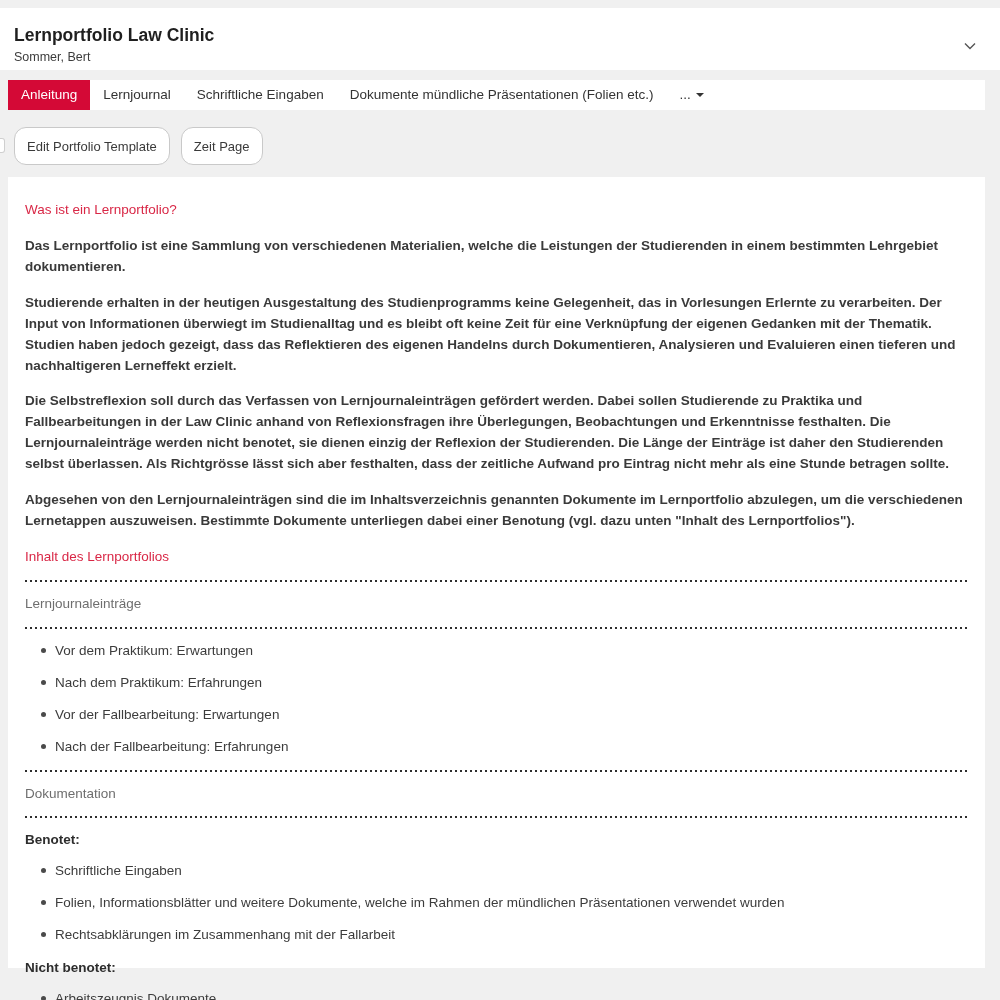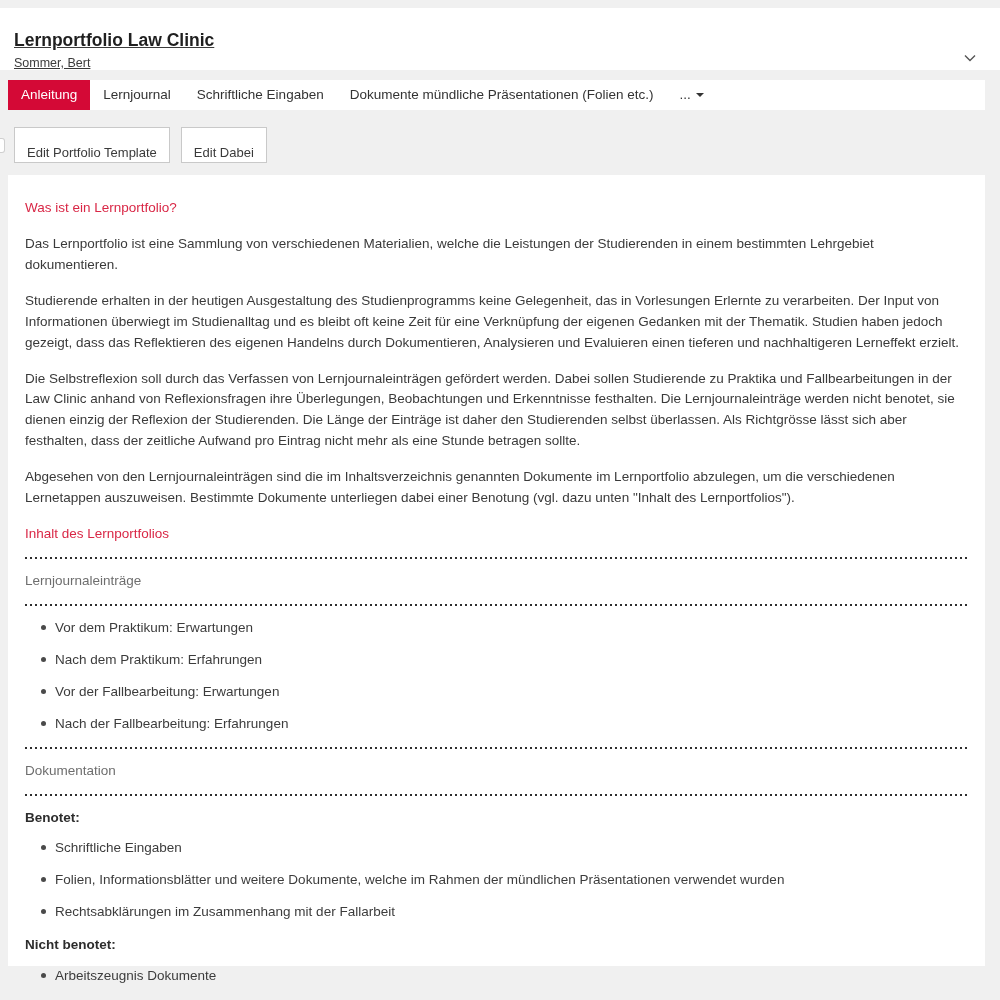--- a/index.html
+++ b/index.html
@@ -13,22 +13,21 @@
   }
 
   
   .header-band {
     background: #fff;
     margin-top: 8px;
     height: 62px;
     padding: 10px 22px 0 14px;
     display: flex;
     justify-content: space-between;
-    align-items: flex-end;
-    text-decoration: underline;
+    align-items: center;
   }
   .page-title { font-size: 17.5px; font-weight: bold; color: #1f1f1f; line-height: 1.35; }
   .page-subtitle { font-size: 12.5px; color: #3c3c3c; margin-top: 3px; }
   .chevron-btn { margin-top: 8px; cursor: pointer; color: #555; }
 
   
   .tabbar {
     background: #fff;
     margin: 10px 15px 0 8px;
     height: 30px;
@@ -59,23 +58,23 @@
   }
 
   
   .toolbar { margin: 17px 0 0 14px; display: flex; gap: 11px; }
   .toolbar button {
     font-family: "Liberation Sans", sans-serif;
     font-size: 13px;
     color: #3a3a3a;
     background: #fff;
     border: 1px solid #c9c9c9;
-    border-radius: 0;
-    padding: 17px 12px;
-    height: 23px;
+    border-radius: 12px;
+    padding: 3px 12px;
+    height: 38px;
     cursor: pointer;
   }
 
   
   .side-notch {
     position: absolute;
     left: 0; top: 138px;
     width: 5px; height: 15px;
     background: #fff;
     border: 1px solid #cfcfcf;
@@ -93,21 +92,21 @@
     font-size: 13.5px;
     line-height: 1.55;
   }
   .rlink {
     display: block;
     color: #d92746;
     text-decoration: none;
     cursor: pointer;
     margin: 8px 0;
   }
-  .content p { margin: 15px 0; color: #3a3a3a; }
+  .content p { margin: 15px 0; color: #3a3a3a; font-weight: bold; }
   .dotted {
     height: 2px;
     margin: 12px 0;
     background-image: repeating-linear-gradient(90deg, #2e2e2e 0 2px, transparent 2px 5px);
   }
   .muted-heading { color: #6e6e6e; margin: 4px 0; }
   .bold-label { font-weight: bold; color: #2d2d2d; margin: 12px 0 10px 0; }
   .content ul { list-style: none; margin: 6px 0 10px 0; padding-left: 30px; }
   .content li { position: relative; margin-bottom: 11px; color: #3c3c3c; }
   .content li::before {
@@ -137,21 +136,21 @@
 <nav class="tabbar">
   <a class="tab active">Anleitung</a>
   <a class="tab">Lernjournal</a>
   <a class="tab">Schriftliche Eingaben</a>
   <a class="tab">Dokumente mündliche Präsentationen (Folien etc.)</a>
   <a class="tab"><span>...</span><span class="caret"></span></a>
 </nav>
 
 <div class="toolbar">
   <button>Edit Portfolio Template</button>
-  <button>Edit Dabei</button>
+  <button>Zeit Page</button>
 </div>
 
 <div class="side-notch"></div>
 
 <main class="content">
   <a class="rlink">Was ist ein Lernportfolio?</a>
 
   <p>Das Lernportfolio ist eine Sammlung von verschiedenen Materialien, welche die Leistungen der Studierenden in einem bestimmten Lehrgebiet dokumentieren.</p>
   <p>Studierende erhalten in der heutigen Ausgestaltung des Studienprogramms keine Gelegenheit, das in Vorlesungen Erlernte zu verarbeiten. Der Input von Informationen überwiegt im Studienalltag und es bleibt oft keine Zeit für eine Verknüpfung der eigenen Gedanken mit der Thematik. Studien haben jedoch gezeigt, dass das Reflektieren des eigenen Handelns durch Dokumentieren, Analysieren und Evaluieren einen tieferen und nachhaltigeren Lerneffekt erzielt.</p>
   <p>Die Selbstreflexion soll durch das Verfassen von Lernjournaleinträgen gefördert werden. Dabei sollen Studierende zu Praktika und Fallbearbeitungen in der Law Clinic anhand von Reflexionsfragen ihre Überlegungen, Beobachtungen und Erkenntnisse festhalten. Die Lernjournaleinträge werden nicht benotet, sie dienen einzig der Reflexion der Studierenden. Die Länge der Einträge ist daher den Studierenden selbst überlassen. Als Richtgrösse lässt sich aber festhalten, dass der zeitliche Aufwand pro Eintrag nicht mehr als eine Stunde betragen sollte.</p>

